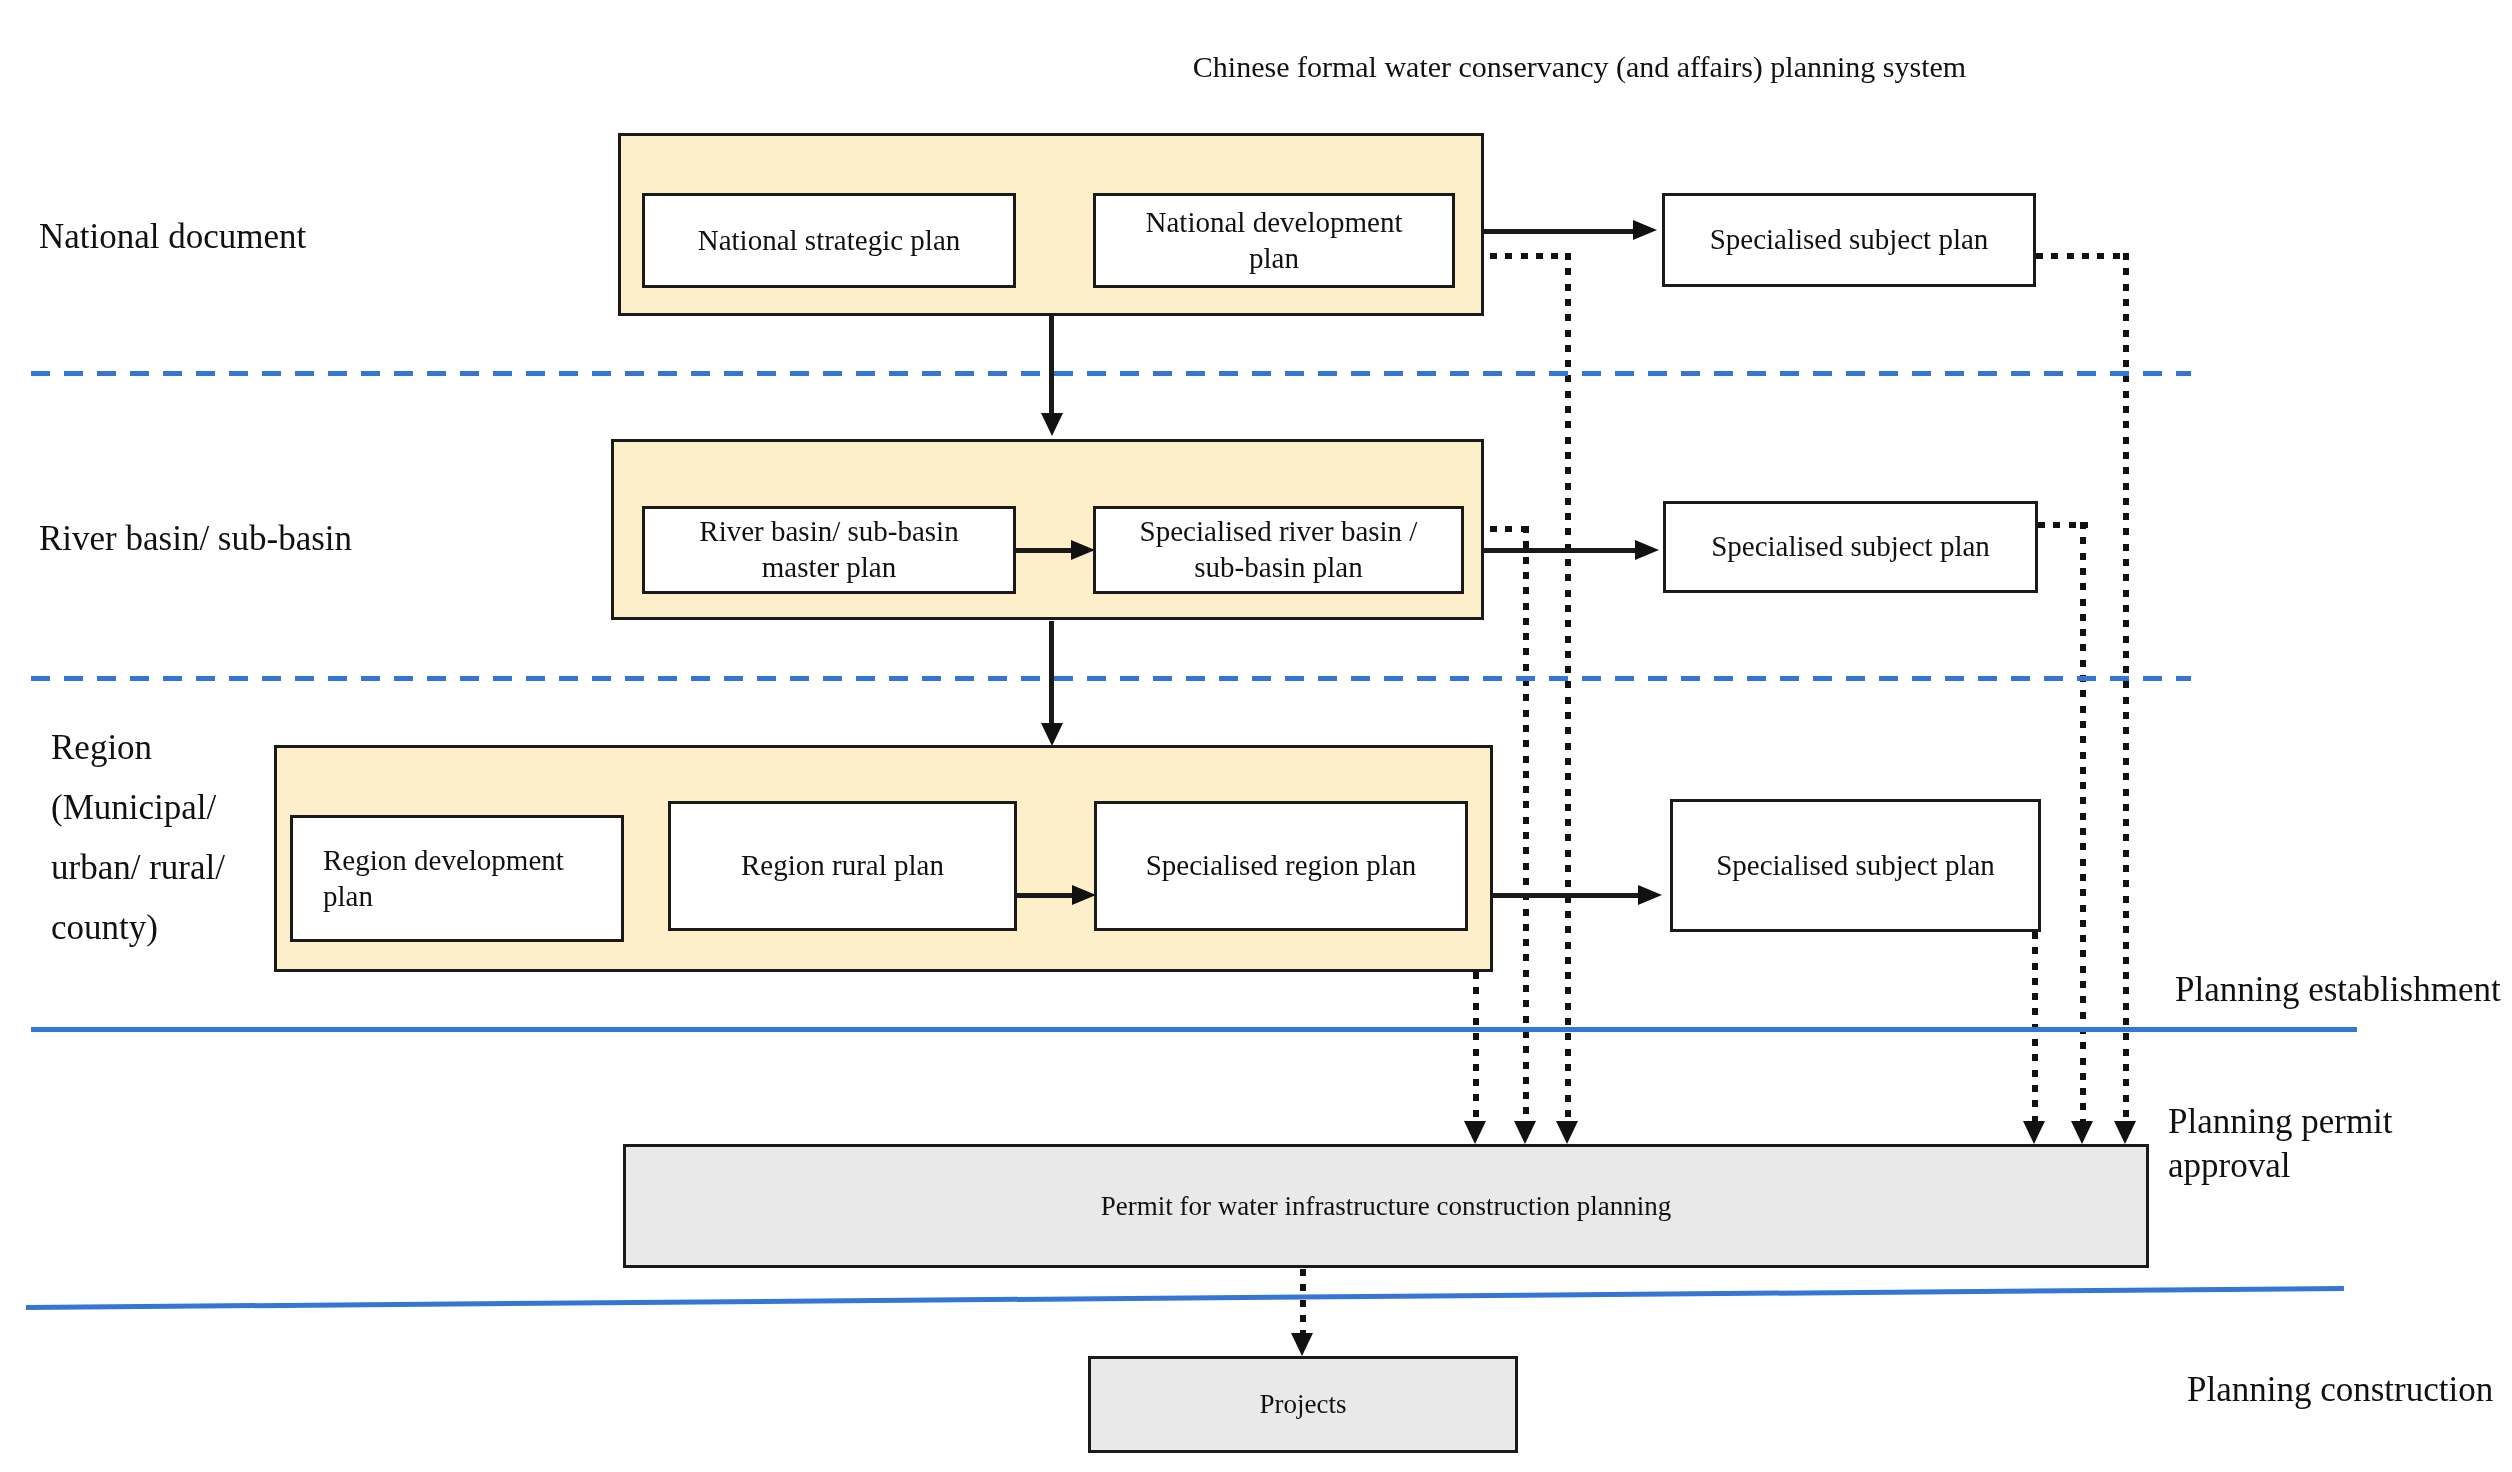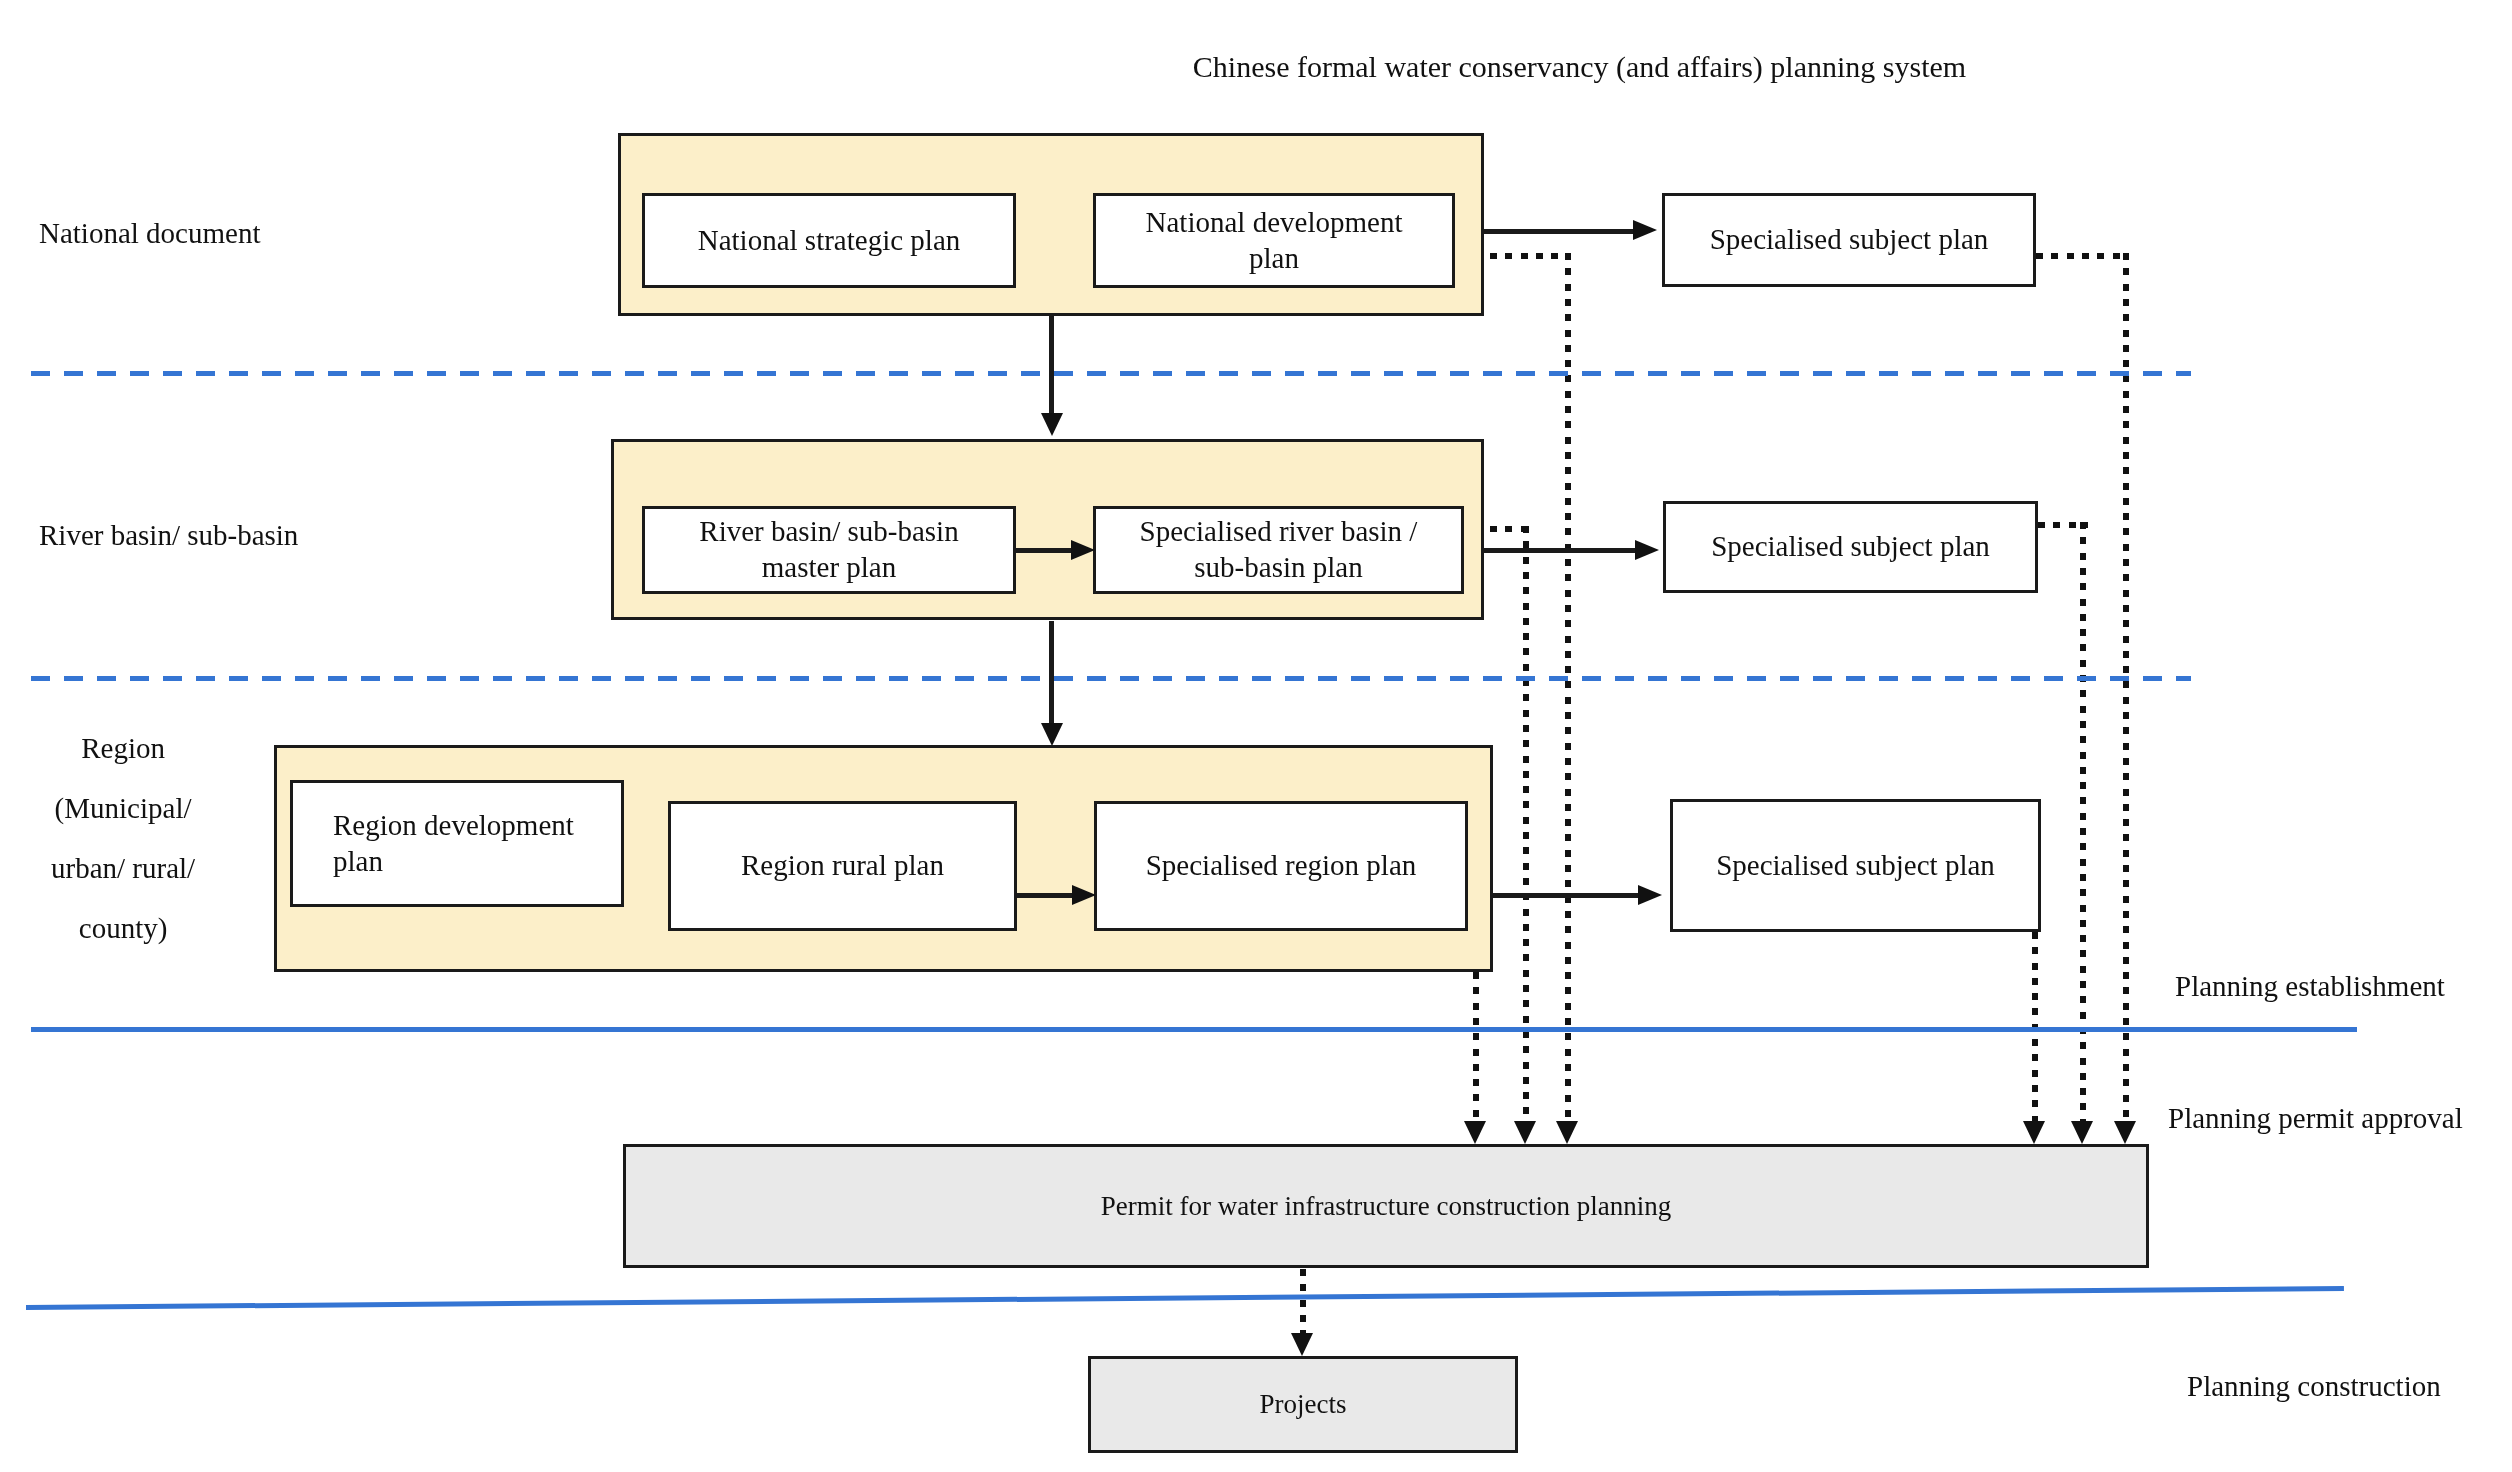--- a/index.html
+++ b/index.html
@@ -1,21 +1,21 @@
 <!DOCTYPE html>
 <html style="--cream: #FCEFC9; --grey: #E9E9E9; --blue: #3575D3;font-size:10.2px"><head>
 <meta charset="utf-8">
 <style>
   html,body{margin:0;padding:0;background:#fff;}
   #canvas{
     position:relative;width:2512px;height:1473px;background:#fff;overflow:hidden;
     font-family:"Liberation Serif","DejaVu Serif",serif;color:#111;
   }
   .abs{position:absolute;}
-  .txt{font-size:29px;line-height:1.25;color:#111;text-align:center;}
+  .txt{font-size:35px;line-height:1.25;color:#111;}
   .title{font-size:30px;text-align:center;}
   .container{
     background:var(--cream,#FCEFC9);
     border:3.8px solid #1a1a1a;box-sizing:border-box;
   }
   .wbox{
     background:#fff;border:3.8px solid #1a1a1a;box-sizing:border-box;
     display:flex;align-items:center;justify-content:center;text-align:center;
     font-size:29px;line-height:1.24;
   }
@@ -85,21 +85,21 @@
   <div class="abs ah-down" style="left:1514px;top:1121px;"></div>
   <div class="abs hdot" style="left:2038px;top:522px;width:50px;"></div>
   <div class="abs vdot" style="left:2080px;top:522px;height:602px;"></div>
   <div class="abs ah-down" style="left:2071px;top:1121px;"></div>
   <div class="abs vline" style="left:1049px;top:621px;width:5.1px;height:102px;"></div>
   <div class="abs ah-down" style="left:1041px;top:723px;"></div>
 
   <div class="abs bdash" style="left:31px;top:676px;width:2160px;"></div>
 
   <div class="abs container" style="left:274px;top:745px;width:1219px;height:227px;"></div>
-  <div class="abs wbox" style="left:290px;top:780px;width:334px;height:127px;justify-content:flex-start;text-align:left;padding:0 40px;">Region development plan</div>
+  <div class="abs wbox" style="left:290px;top:815px;width:334px;height:127px;justify-content:flex-start;text-align:left;padding:0 30px;">Region development plan</div>
   <div class="abs wbox" style="left:668px;top:801px;width:349px;height:130px;">Region rural plan</div>
   <div class="abs wbox" style="left:1094px;top:801px;width:374px;height:130px;">Specialised region plan</div>
   <div class="abs wbox" style="left:1670px;top:799px;width:371px;height:133px;">Specialised subject plan</div>
 
   <div class="abs hline" style="left:1017px;top:893px;width:57px;"></div>
   <div class="abs ah-right" style="left:1072px;top:885px;"></div>
   <div class="abs hline" style="left:1493px;top:893px;width:146px;"></div>
   <div class="abs ah-right" style="left:1638px;top:885px;"></div>
   <div class="abs vdot" style="left:1473px;top:972px;height:152px;"></div>
   <div class="abs ah-down" style="left:1464px;top:1121px;"></div>

